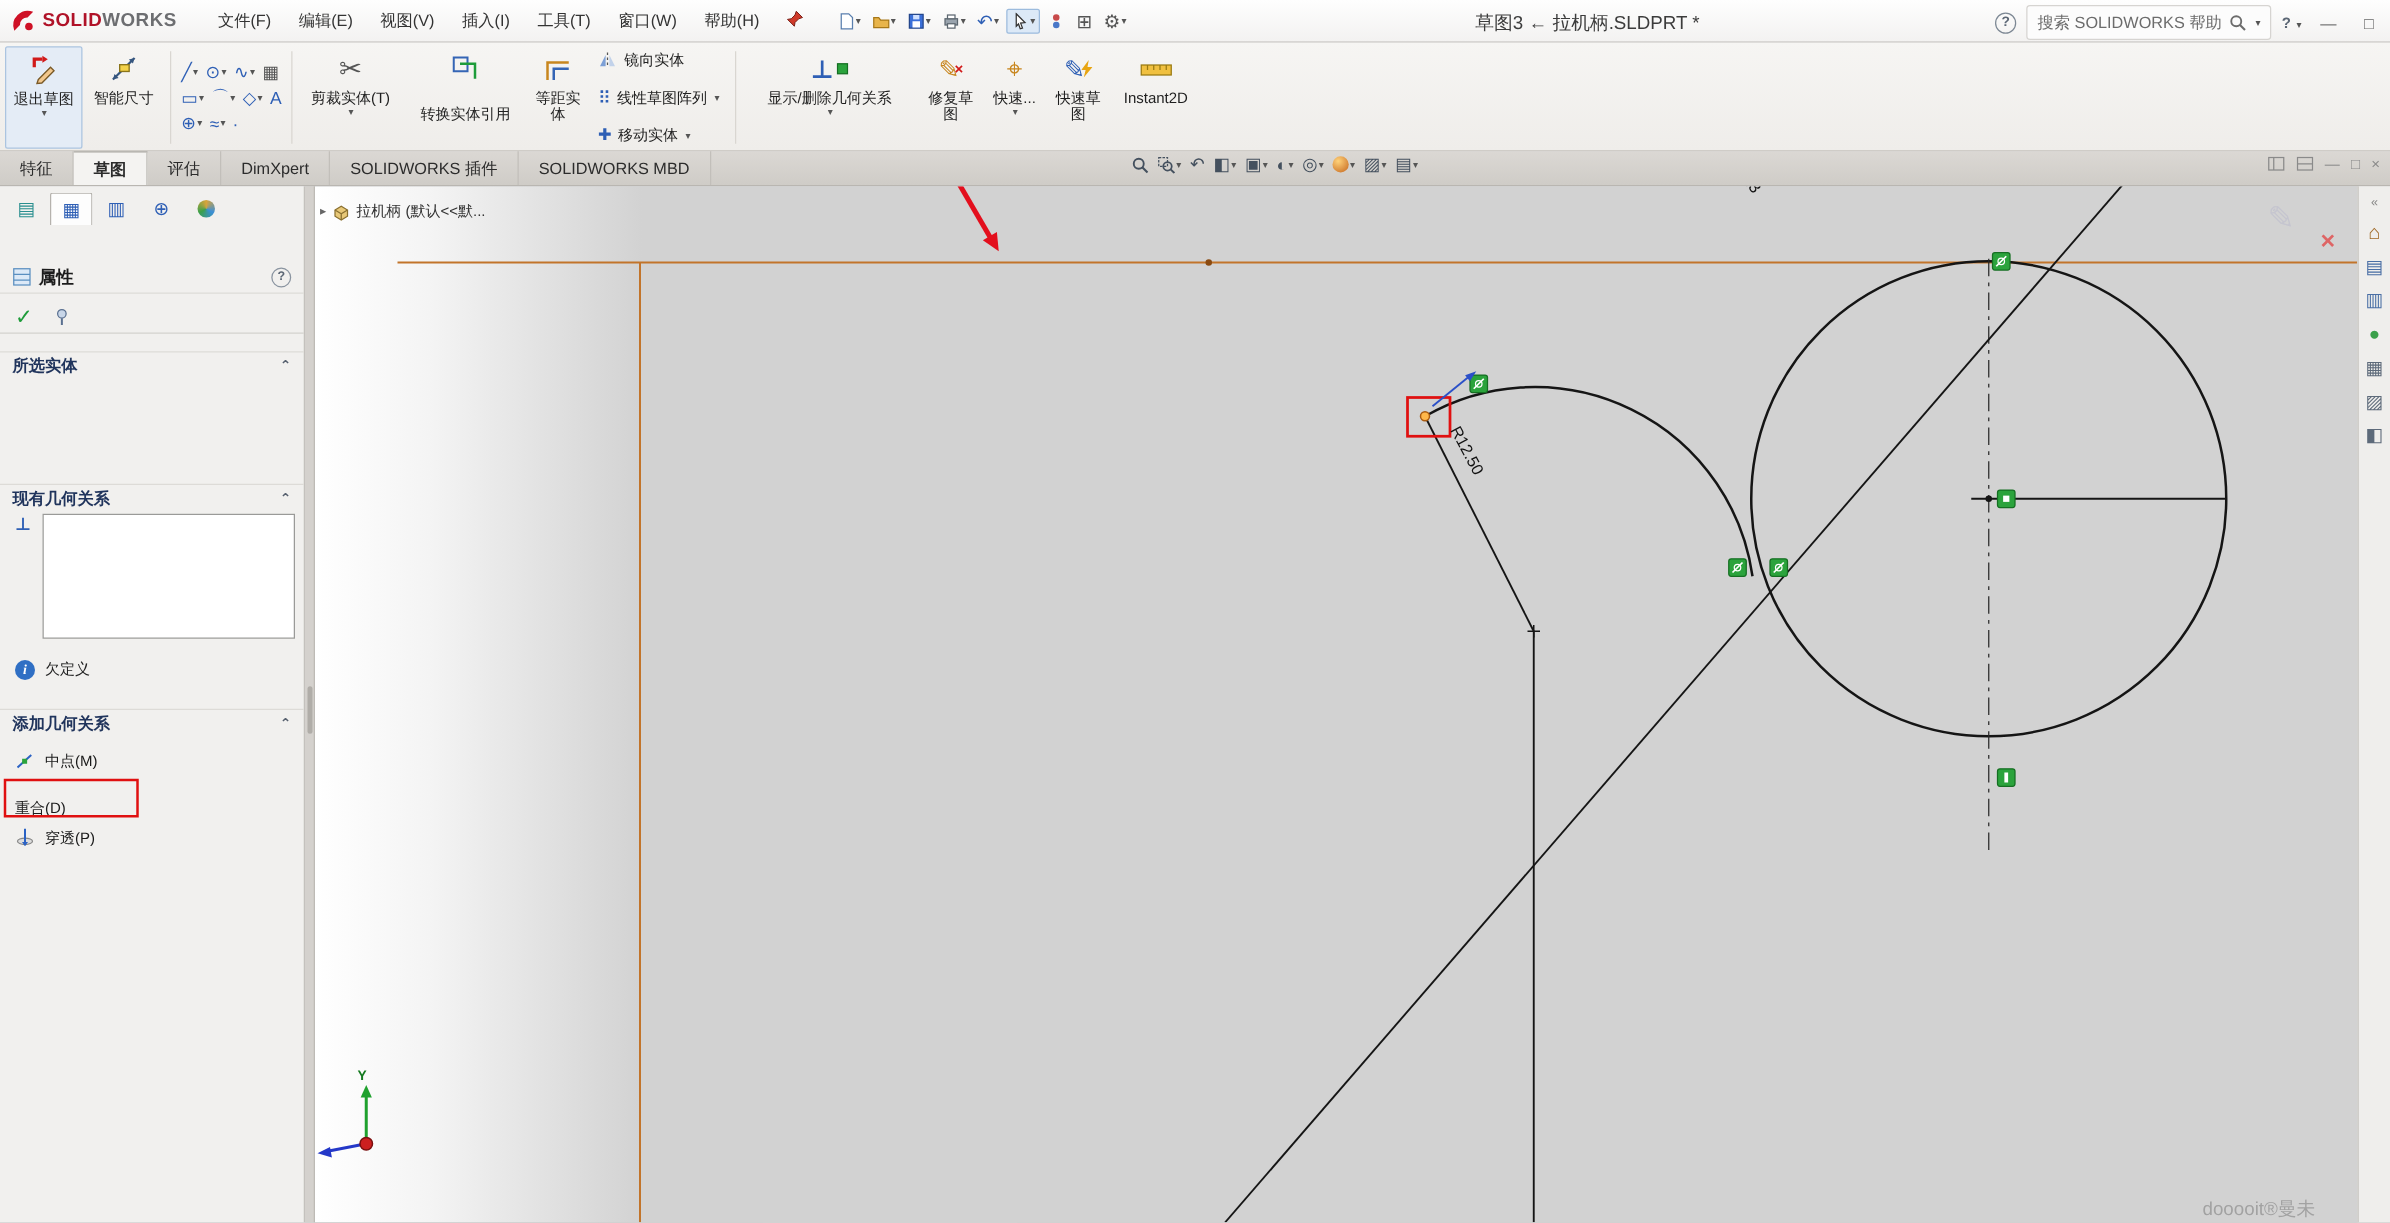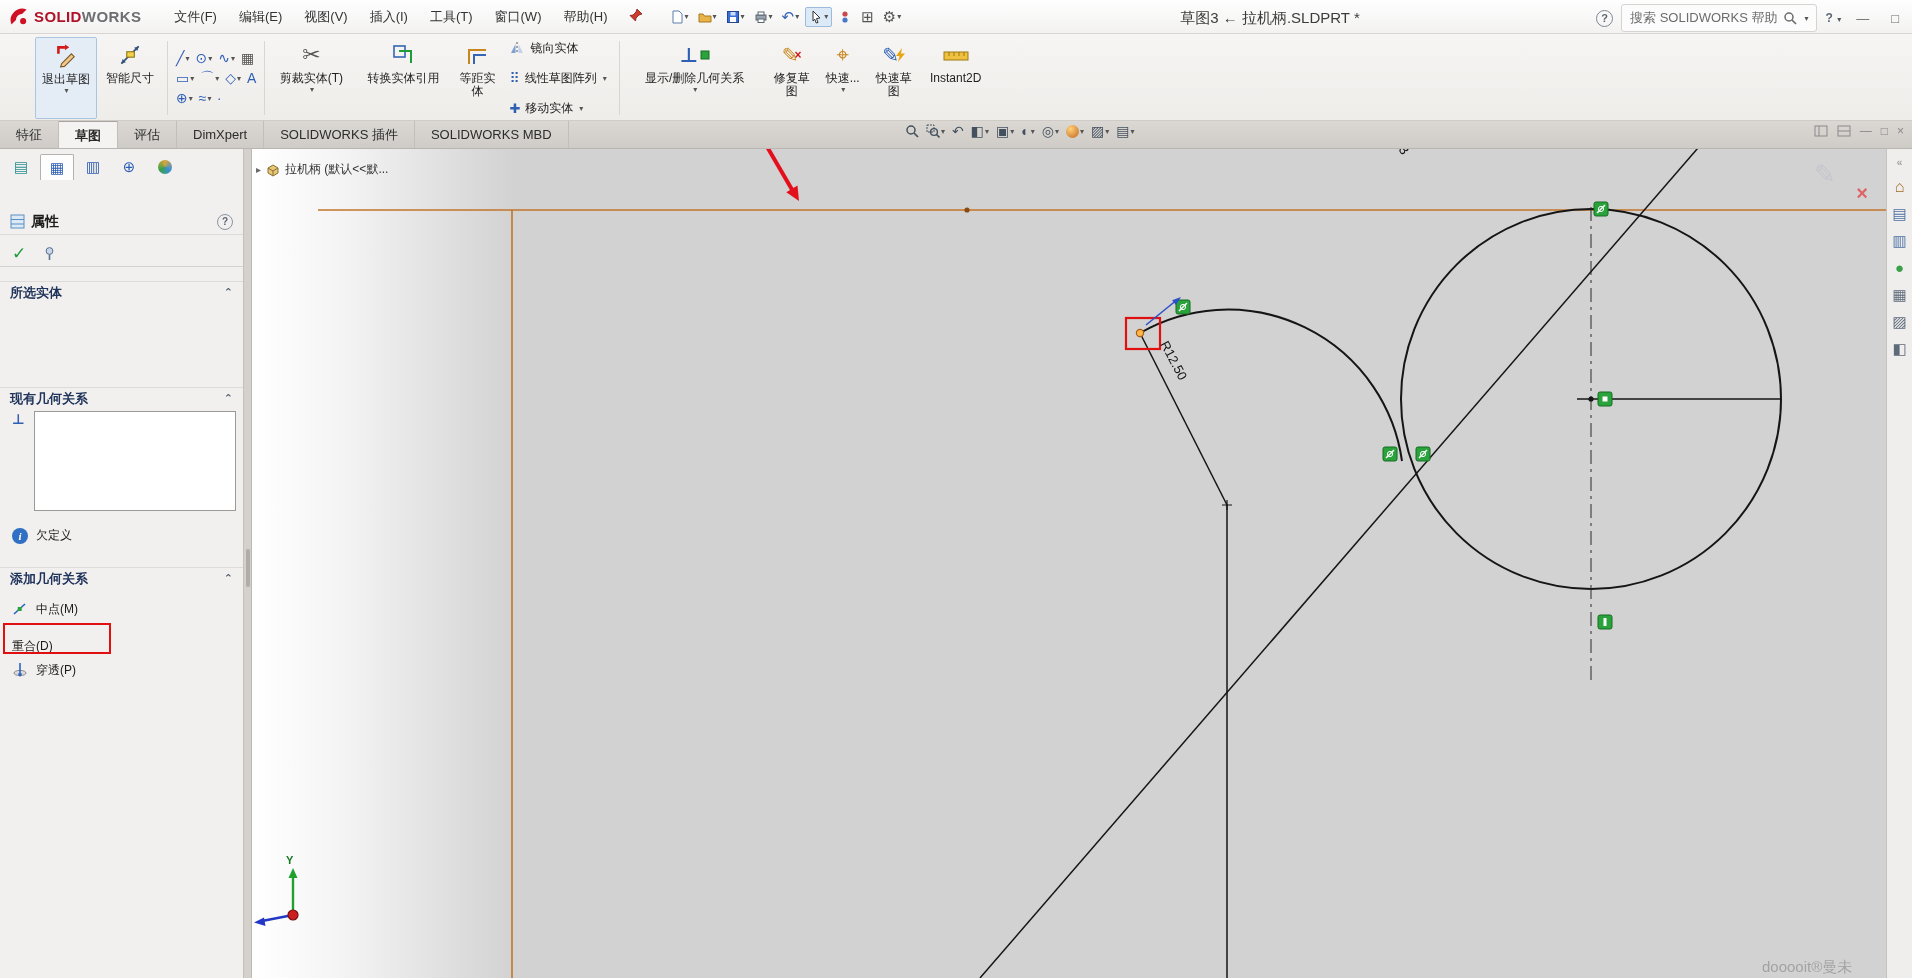--- a/index.html
+++ b/index.html
@@ -207,21 +207,21 @@
           </svg>
         <span class="caret">▾</span>
       </span>
       <span style="color:#5c6775;font-weight:bold;"><span>?</span> <span class="caret">▾</span></span>
       <span class="win-btn">—</span>
       <span class="win-btn">□</span>
     </div>
   </div>
 
   <div class="ribbon">
-    <div class="rbig" style="width:62px;background:#e4ecf6;border:1px solid #abc4e0;margin-left:31px;">
+    <div class="rbig" style="width:62px;background:#e4ecf6;border:1px solid #abc4e0;">
       <span class="ric">
         <svg width="26" height="26" viewBox="0 0 24 24">
             <path d="M8 19 L17 10 l2.6 2.6 L10.6 21.6 L7 22 Z" fill="#f2c78c" stroke="#7a5a28"></path>
             <path d="M5 10 V4 h6" stroke="#d11a1a" stroke-width="2.4" fill="none"></path>
             <path d="M11 1.4 L15 4 L11 6.6 Z" fill="#d11a1a"></path>
           </svg>
       </span>
       <span class="rlabel">退出草图</span>
       <span class="caret">▾</span>
     </div>
@@ -284,21 +284,21 @@
             <span>∙</span>
           </span>
       </div>
     </div>
     <div class="sep"></div>
     <div class="rbig" style="width:84px;">
       <span class="ric gray">✂</span>
       <span class="rlabel">剪裁实体(T)</span>
       <span class="caret">▾</span>
     </div>
-    <div class="rbig" style="width:100px;">
+    <div class="rbig" style="width:100px;gap:13px;">
       <span class="ric">
         <svg width="24" height="24" viewBox="0 0 24 24">
             <rect x="3" y="3" width="11" height="11" fill="none" stroke="#3565b5" stroke-width="1.6"></rect>
             <path d="M8 8 H20 V20" fill="none" stroke="#1e9c3a" stroke-width="2"></path>
           </svg>
       </span>
       <span class="rlabel">转换实体引用</span>
     </div>
     <div class="rbig" style="width:48px;">
       <span class="ric">

